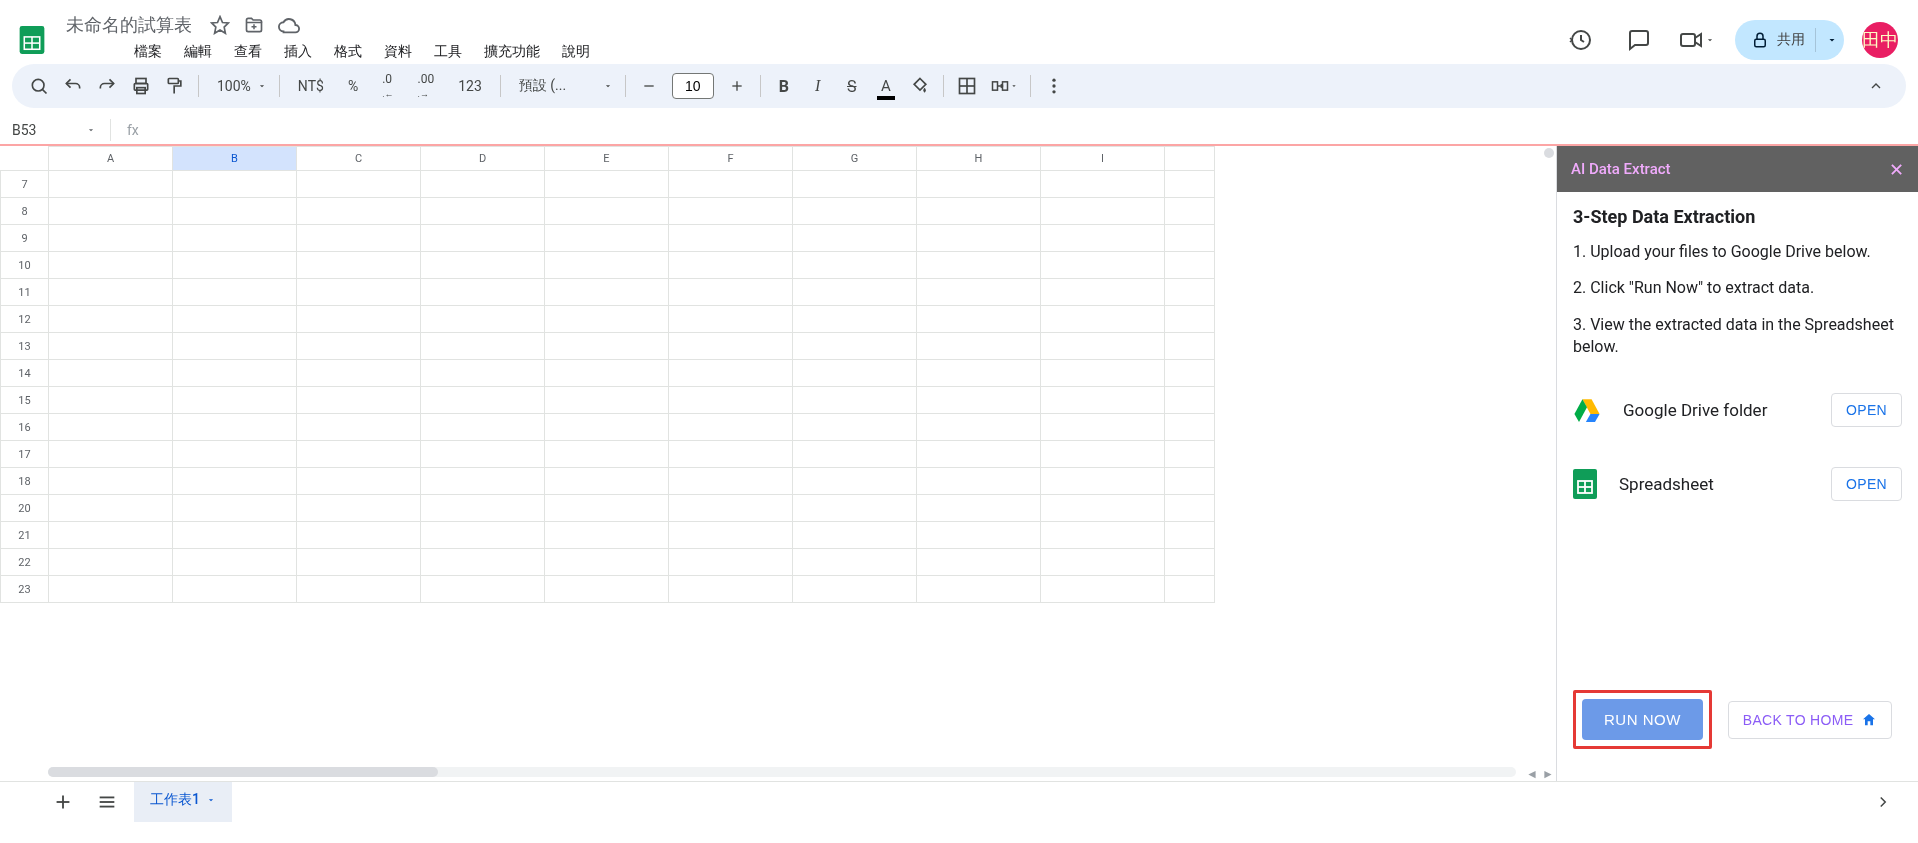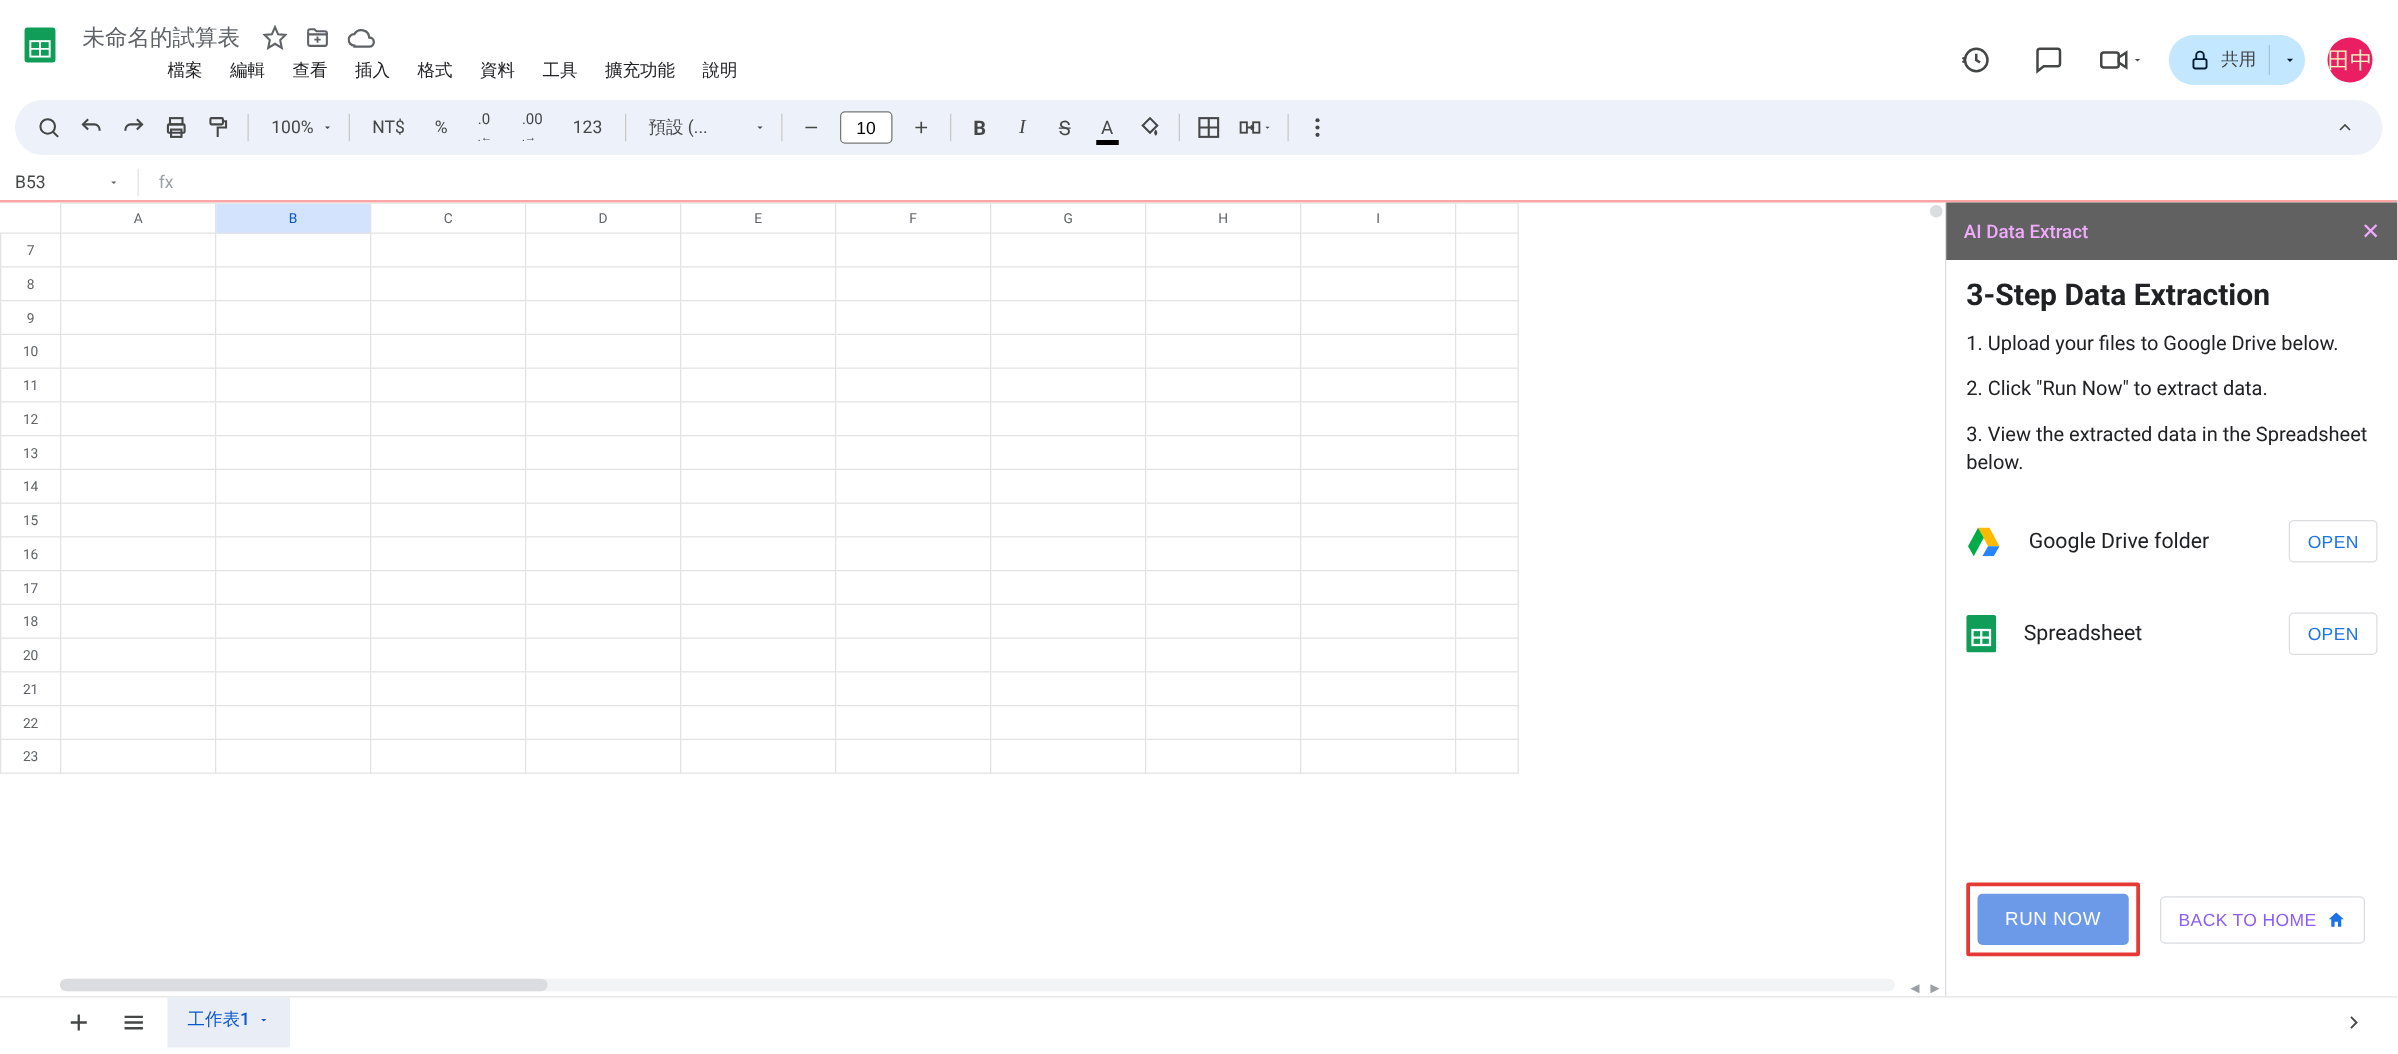--- a/index.html
+++ b/index.html
@@ -1,19 +1,19 @@
 <!DOCTYPE html>
 <html><head>
 <meta charset="utf-8">
 <style>
 * { box-sizing: border-box; margin: 0; padding: 0; }
 body { font-family: "Google Sans", Roboto, Arial, sans-serif; font-size: 14px; color: #202124; background: #fff; overflow: hidden; width: 1918px; height: 843px; }
 
 
-.header { display: flex; padding: 16px 12px 0 12px; height: 80px; }
+.header { display: flex; align-items: center; padding: 16px 12px 0 12px; height: 64px; }
 .logo { width: 40px; height: 40px; display: flex; align-items: center; justify-content: center; border-radius: 50%; margin-right: 8px; }
 .logo svg { width: 34px; height: 34px; }
 .title-area { flex: 0 0 auto; display: flex; flex-direction: column; margin-right: auto; }
 .title-row { display: flex; align-items: center; gap: 12px; }
 .doc-title { font-size: 18px; color: #5f6368; padding: 2px 6px; }
 .title-icons { display: flex; gap: 14px; align-items: center; color: #5f6368; }
 .title-icons span { cursor: pointer; }
 .header-right { display: flex; align-items: center; gap: 18px; padding-right: 8px; }
 .icon-btn { width: 40px; height: 40px; display: flex; align-items: center; justify-content: center; border-radius: 50%; cursor: pointer; color: #444746; }
 .meet-btn { display: flex; align-items: center; gap: 2px; }
@@ -68,21 +68,21 @@
 .hscroll .thumb { position:absolute; left:0; width:390px; height:10px; background:#dadce0; border-radius:6px;}
 .vscroll-stub { position:absolute; top:0; right:0; width:14px; bottom:14px; display:flex; align-items:flex-start; justify-content:center;}
 .vscroll-thumb { width:10px; height:10px; background:#dadce0; border-radius:6px; margin-top:2px;}
 .nav-arrows { position:absolute; bottom:0; right:0; display:flex; gap:0; color:#9aa0a6; font-size:12px; }
 .nav-arrows span { width:16px; text-align:center; cursor:pointer;}
 
 
 .sp-header { background:#616161; color:#f0abfc; display:flex; align-items:center; justify-content:space-between; height:46px; padding:0 14px; font-size:15px; font-weight:500;}
 .sp-close { cursor:pointer; font-size:18px; }
 .sp-body { padding:14px 16px; flex:1; display:flex; flex-direction:column; }
-.sp-title { font-size:24px; font-weight:700; margin-bottom:14px; }
+.sp-title { font-size:18px; font-weight:700; margin-bottom:14px; }
 .sp-step { font-size:16px; margin-bottom:14px; line-height:1.4; }
 .sp-item { display:flex; align-items:center; gap:22px; margin:20px 0; }
 .sp-item-label { font-size:17px; flex:1; }
 .open-btn { border:1px solid #dadce0; background:#fff; color:#1a73e8; font-size:14px; font-weight:500; padding:8px 14px; border-radius:4px; cursor:pointer; letter-spacing:0.3px;}
 .sp-footer { display:flex; gap:16px; align-items:center; padding:10px 0 18px 0; margin-top:auto;}
 .highlight-box { border:3px solid #e53935; padding:6px; border-radius:2px;}
 .run-btn { background:#6c9ae8; color:#fff; border:none; padding:12px 22px; border-radius:4px; font-size:15px; font-weight:400; cursor:pointer; letter-spacing:0.5px;}
 .back-btn { border:1px solid #dadce0; background:#fff; color:#8b5cf6; padding:10px 14px; border-radius:4px; font-size:14px; font-weight:500; cursor:pointer; display:flex; align-items:center; gap:8px; letter-spacing:0.3px;}
 
 

